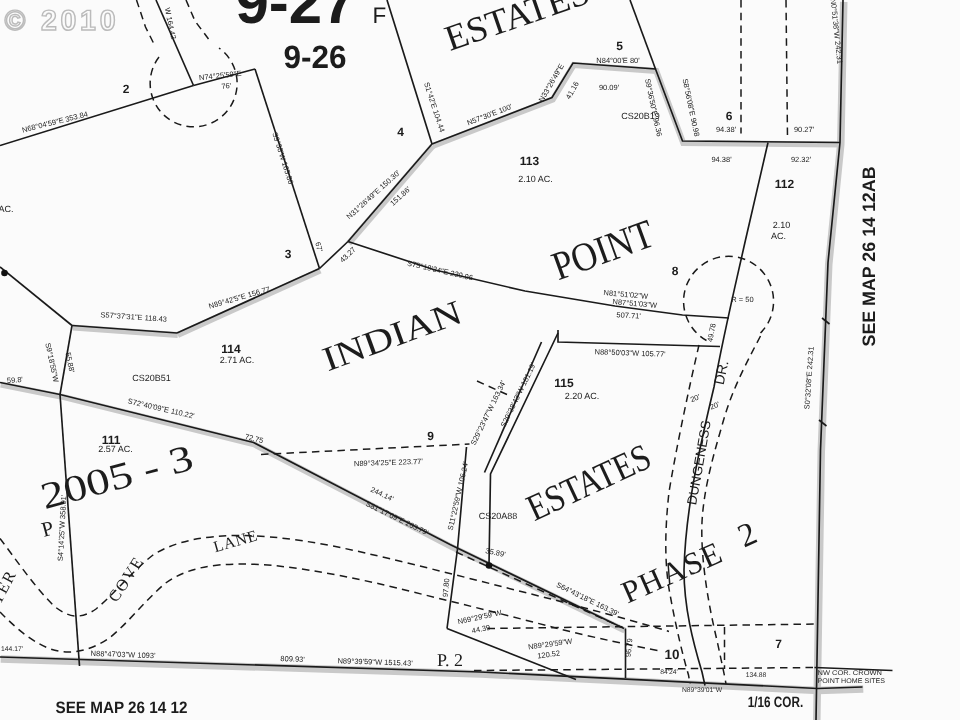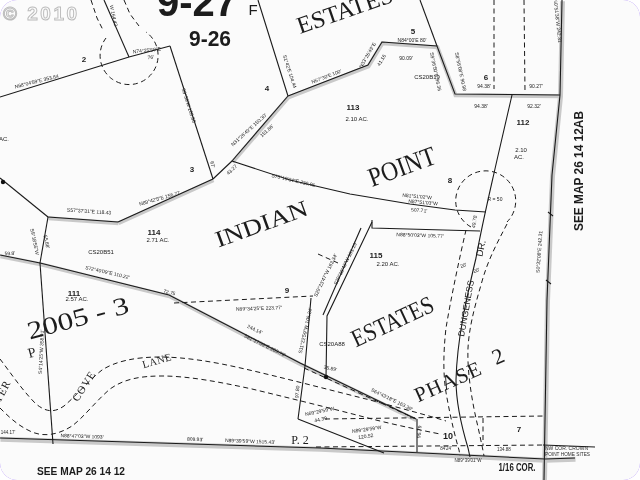--- a/index.html
+++ b/index.html
@@ -1,16 +1,16 @@
 <!DOCTYPE html>
 <html><head>
 <meta charset="utf-8">
 <style>
   html,body{margin:0;padding:0;background:#fff;}
-  #map{width:640px;height:480px;position:relative;overflow:hidden;background:#8b5cf6;border-radius:17px;}
+  #map{width:640px;height:480px;position:relative;overflow:hidden;background:#8b5cf6;}
   svg{display:block;}
   text{font-family:"Liberation Sans",sans-serif;fill:#1c1c1c;}
   .ser, .ser text, text.ser{font-family:"Liberation Serif",serif;}
   .t5{font-size:5px;fill:#2a2a2a;}
   .t45{font-size:4.5px;fill:#2a2a2a;}
   .t6{font-size:6px;fill:#222;}
   .t65{font-size:6px;fill:#1c1c1c;}
   .lot{font-size:8px;font-weight:bold;}
 </style>
 </head>

